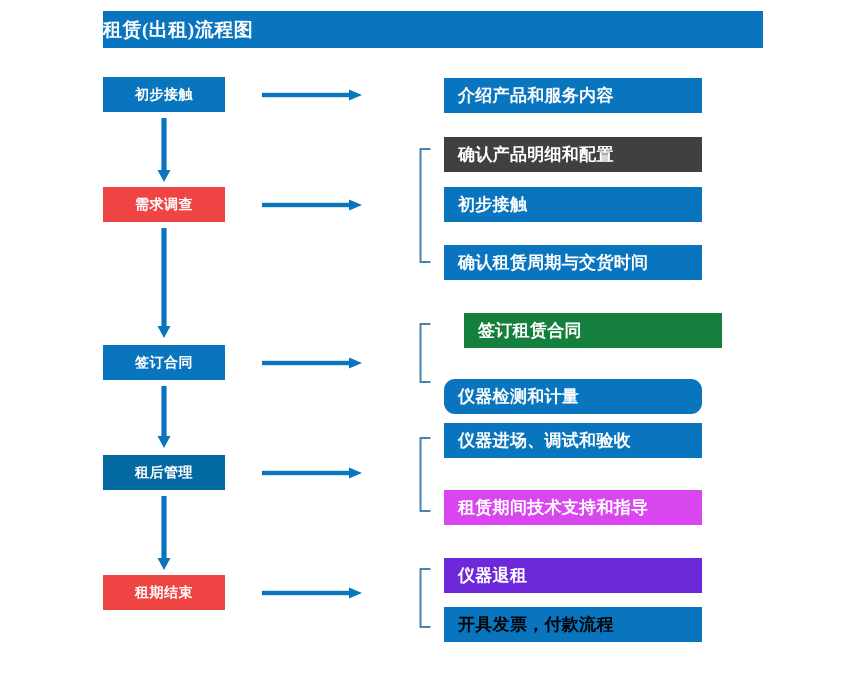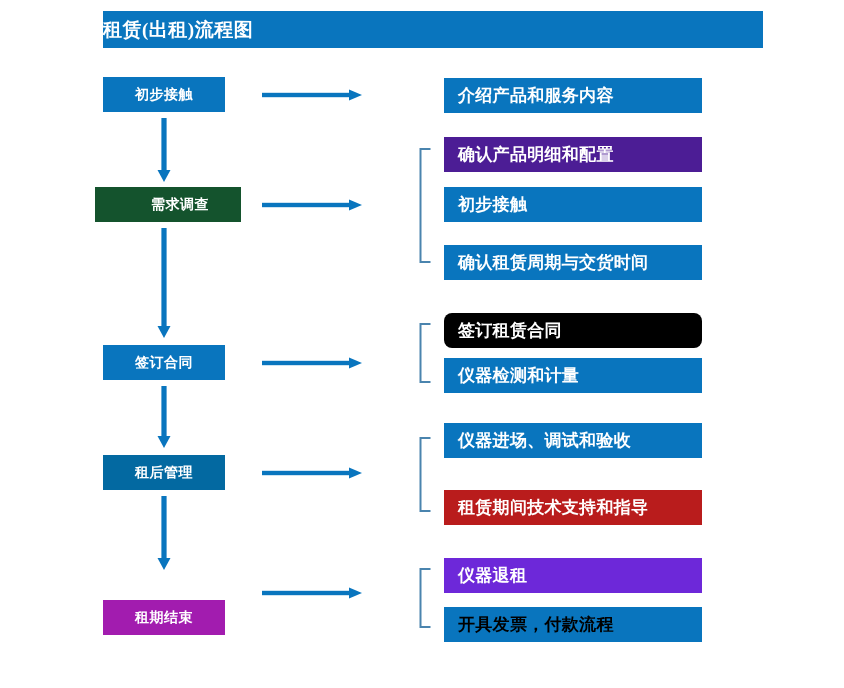--- a/index.html
+++ b/index.html
@@ -112,41 +112,41 @@
       </div>
       <div class="arrow-v" style="left: 155px; top: 118px;">
         <svg width="18" height="64" viewBox="0 0 18 64">
           <rect x="6.4" y="0" width="5.2" height="54" fill="#0975BE"></rect>
           <polygon points="2.5,52 15.5,52 9,64" fill="#0975BE"></polygon>
         </svg>
       </div>
       <div class="detail-box" style="left: 444px; top: 78px; background: rgb(9, 117, 190);">
         <span class="detail-label" style="color: rgb(255, 255, 255);">介绍产品和服务内容</span>
       </div>
-      <div class="stage-box" style="left: 95px; top: 187px; background: #14532d; padding-left: 24px;">
+      <div class="stage-box" style="left: 103px; top: 187px; background: #ef4444;">
         <span class="stage-label" style="color: rgb(255, 255, 255);">需求调查</span>
       </div>
       <div class="arrow-h" style="left: 262px; top: 197px;">
         <svg width="100" height="16" viewBox="0 0 100 16">
           <rect x="0" y="5.8" width="89" height="4.4" fill="#0975BE"></rect>
           <polygon points="87,2.5 100,8 87,13.5" fill="#0975BE"></polygon>
         </svg>
       </div>
       <div class="arrow-v" style="left: 155px; top: 228px;">
         <svg width="18" height="110" viewBox="0 0 18 110">
           <rect x="6.4" y="0" width="5.2" height="100" fill="#0975BE"></rect>
           <polygon points="2.5,98 15.5,98 9,110" fill="#0975BE"></polygon>
         </svg>
       </div>
       <div class="bracket" style="left: 419px; top: 148px;">
         <svg width="12" height="115" viewBox="0 0 12 115">
           <path d="M11.5 1 L1.5 1 L1.5 114 L11.5 114" fill="none" stroke="#4A84AE" stroke-width="2"></path>
         </svg>
       </div>
-      <div class="detail-box" style="left: 444px; top: 137px; background: #4c1d95;">
+      <div class="detail-box" style="left: 444px; top: 137px; background: #404040;">
         <span class="detail-label" style="color: rgb(255, 255, 255);">确认产品明细和配置</span>
       </div>
       <div class="detail-box" style="left: 444px; top: 187px; background: rgb(9, 117, 190);">
         <span class="detail-label" style="color: rgb(255, 255, 255);">初步接触</span>
       </div>
       <div class="detail-box" style="left: 444px; top: 245px; background: rgb(9, 117, 190);">
         <span class="detail-label" style="color: rgb(255, 255, 255);">确认租赁周期与交货时间</span>
       </div>
       <div class="stage-box" style="left: 103px; top: 345px; background: rgb(9, 117, 190);">
         <span class="stage-label" style="color: rgb(255, 255, 255);">签订合同</span>
@@ -161,24 +161,24 @@
         <svg width="18" height="62" viewBox="0 0 18 62">
           <rect x="6.4" y="0" width="5.2" height="52" fill="#0975BE"></rect>
           <polygon points="2.5,50 15.5,50 9,62" fill="#0975BE"></polygon>
         </svg>
       </div>
       <div class="bracket" style="left: 419px; top: 323px;">
         <svg width="12" height="60" viewBox="0 0 12 60">
           <path d="M11.5 1 L1.5 1 L1.5 59 L11.5 59" fill="none" stroke="#4A84AE" stroke-width="2"></path>
         </svg>
       </div>
-      <div class="detail-box" style="left: 444px; top: 313px; background: #000000; border-radius: 8px;">
+      <div class="detail-box" style="left: 464px; top: 313px; background: #15803d;">
         <span class="detail-label" style="color: rgb(255, 255, 255);">签订租赁合同</span>
       </div>
-      <div class="detail-box" style="left: 444px; top: 358px; background: rgb(9, 117, 190);">
+      <div class="detail-box" style="left: 444px; top: 379px; background: rgb(9, 117, 190); border-radius: 11px;">
         <span class="detail-label" style="color: rgb(255, 255, 255);">仪器检测和计量</span>
       </div>
       <div class="stage-box" style="left: 103px; top: 455px; background: #0369a1;">
         <span class="stage-label" style="color: rgb(255, 255, 255);">租后管理</span>
       </div>
       <div class="arrow-h" style="left: 262px; top: 465px;">
         <svg width="100" height="16" viewBox="0 0 100 16">
           <rect x="0" y="5.8" width="89" height="4.4" fill="#0975BE"></rect>
           <polygon points="87,2.5 100,8 87,13.5" fill="#0975BE"></polygon>
         </svg>
@@ -190,24 +190,24 @@
         </svg>
       </div>
       <div class="bracket" style="left: 419px; top: 437px;">
         <svg width="12" height="75" viewBox="0 0 12 75">
           <path d="M11.5 1 L1.5 1 L1.5 74 L11.5 74" fill="none" stroke="#4A84AE" stroke-width="2"></path>
         </svg>
       </div>
       <div class="detail-box" style="left: 444px; top: 423px; background: rgb(9, 117, 190);">
         <span class="detail-label" style="color: rgb(255, 255, 255);">仪器进场、调试和验收</span>
       </div>
-      <div class="detail-box" style="left: 444px; top: 490px; background: #b91c1c;">
+      <div class="detail-box" style="left: 444px; top: 490px; background: #d946ef;">
         <span class="detail-label" style="color: rgb(255, 255, 255);">租赁期间技术支持和指导</span>
       </div>
-      <div class="stage-box" style="left: 103px; top: 575px; background: #a21caf; margin-top: 25px;">
+      <div class="stage-box" style="left: 103px; top: 575px; background: #ef4444;">
         <span class="stage-label" style="color: rgb(255, 255, 255);">租期结束</span>
       </div>
       <div class="arrow-h" style="left: 262px; top: 585px;">
         <svg width="100" height="16" viewBox="0 0 100 16">
           <rect x="0" y="5.8" width="89" height="4.4" fill="#0975BE"></rect>
           <polygon points="87,2.5 100,8 87,13.5" fill="#0975BE"></polygon>
         </svg>
       </div>
       <div class="bracket" style="left: 419px; top: 568px;">
         <svg width="12" height="60" viewBox="0 0 12 60">

